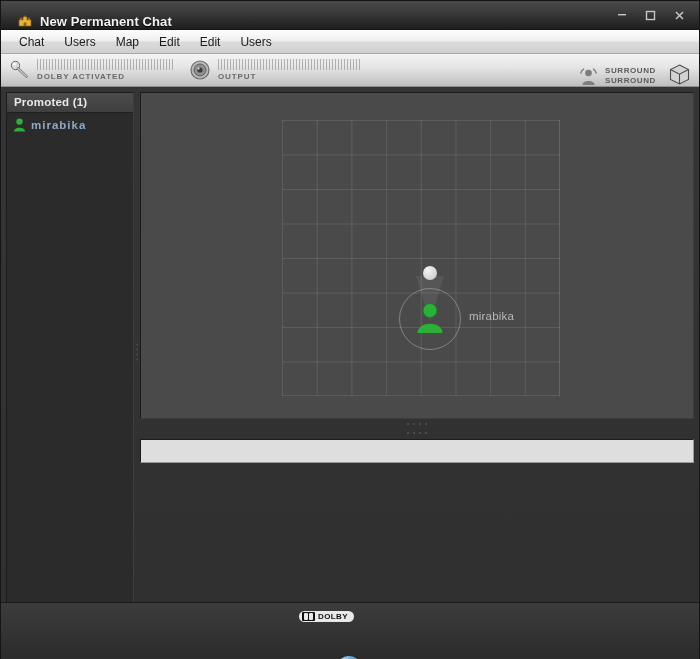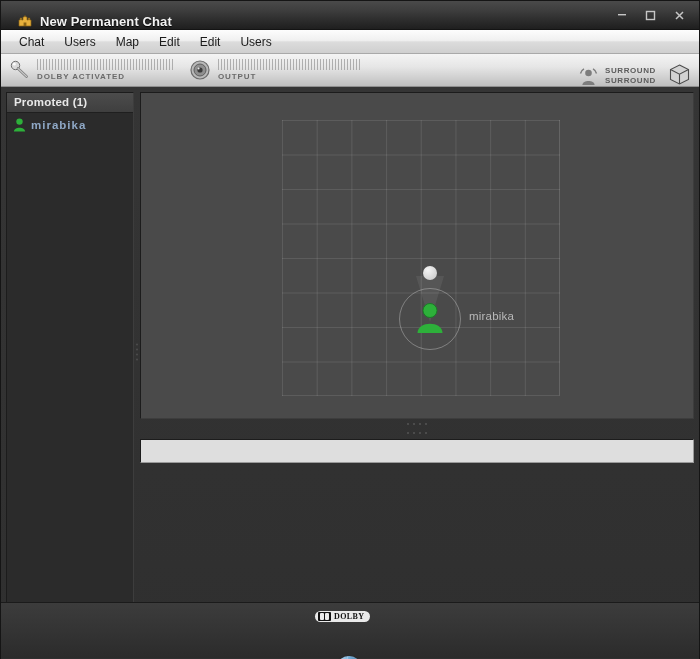--- a/index.html
+++ b/index.html
@@ -301,26 +301,25 @@
     height: 56px;
     background: linear-gradient(180deg,#3c3c3c 0%,#343434 50%,#2b2b2b 100%);
     border-top: 1px solid #1b1b1b;
     display: flex;
     align-items: center;
     justify-content: center;
   }
   .brand { position: relative; width: 118px; height: 42px; }
   .dolby-badge {
     position: absolute;
-    left: 24px; top: 1px;
+    left: 8px; top: 1px;
     display: flex; align-items: flex-end; gap: 3px;
     background: #e9e9e9;
     border-radius: 7px;
     padding: 1px 6px 1px 3px;
-    font-family: Liberation Serif, serif;
   }
   .dolby-dd {
     display: flex; gap: 1px;
     background: #111; padding: 1px 2px; border-radius: 1px;
   }
   .dolby-dd i {
     display:block; width: 4px; height: 7px; background: #e9e9e9; border-radius: 1px;
   }
   .dolby-word {
     font-size: 8px; font-weight: bold; color: #111; letter-spacing: .4px;

